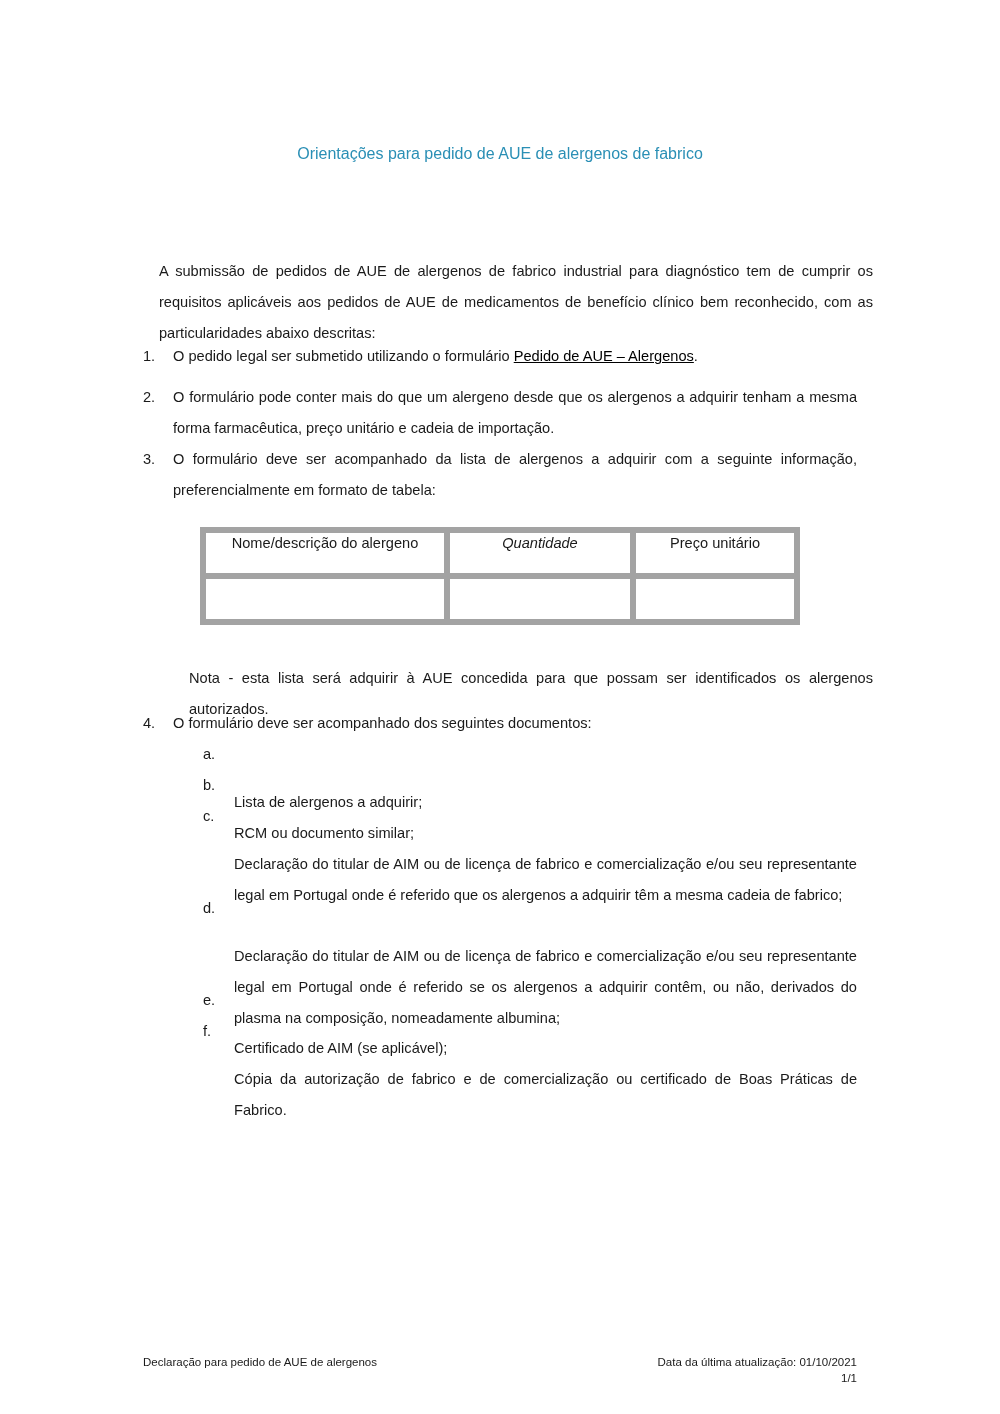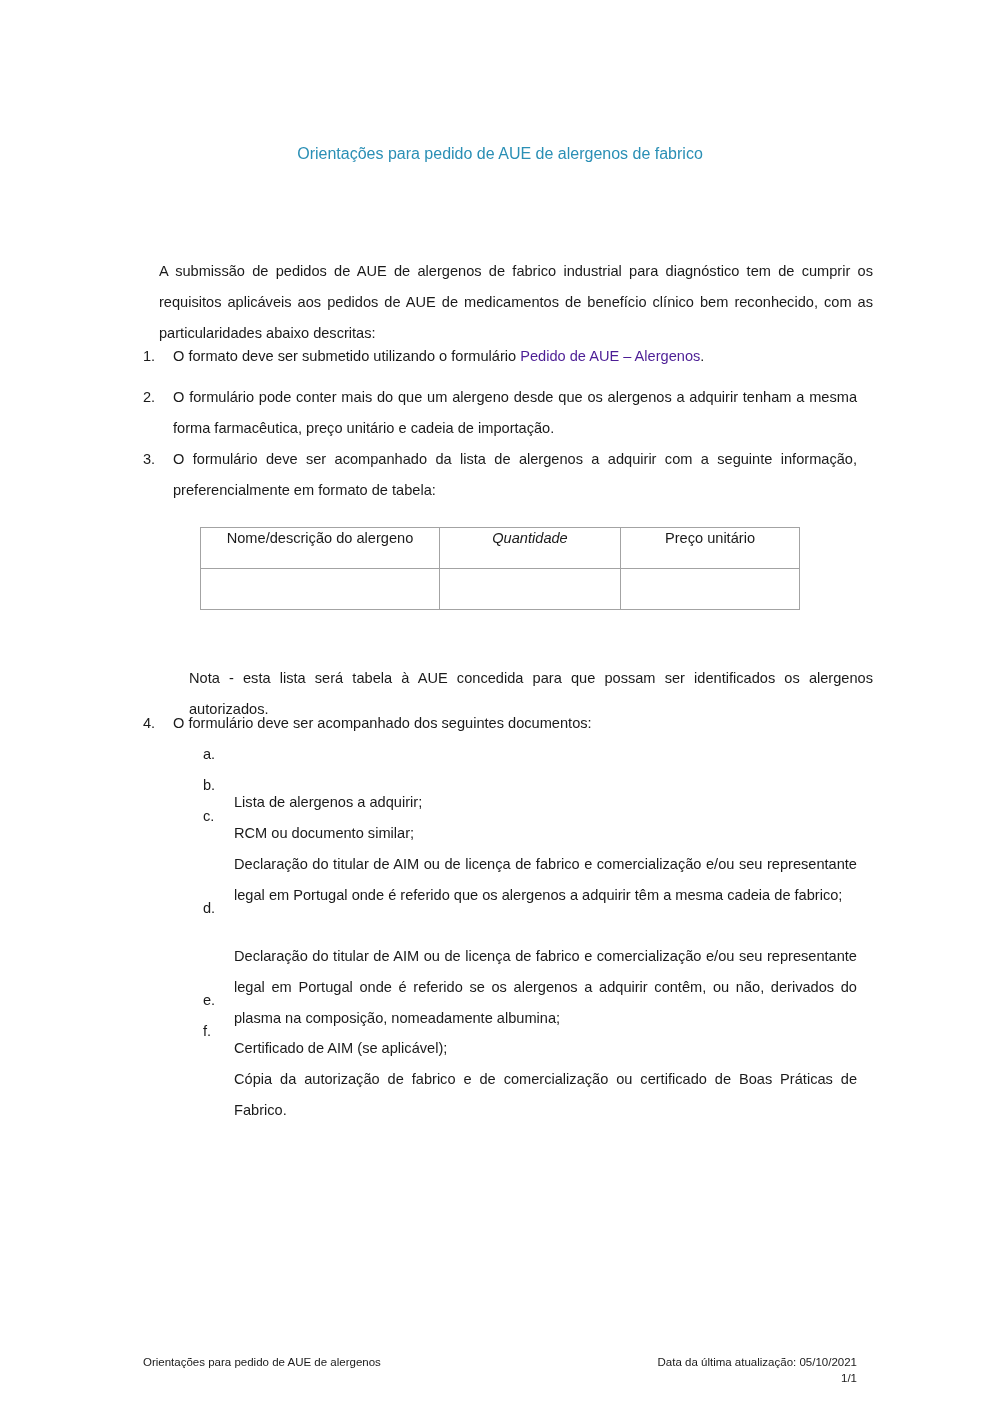--- a/index.html
+++ b/index.html
@@ -16,45 +16,45 @@
       position: absolute; left: 143px; width: 714px;
       font-size: 14.6px; line-height: 31px; text-align: justify; margin: 16px;
     }
     .li {
       position: absolute; left: 143px; width: 714px; font-size: 14.6px; line-height: 31px;
     }
     .li .num { position: absolute; left: 0; top: 0; }
     .li .txt { margin-left: 30px; text-align: justify; display: block; text-align-last: left; }
     .sub { left: 203px; width: 654px; }
     .sub .txt { margin-left: 31px; margin-top: 48px; }
-    .link { color: #4c1d95; cursor: pointer; }
+    .link { color: #000000; text-decoration: underline; cursor: pointer; }
     table.alg {
       position: absolute; left: 200px; top: 527px; width: 600px;
       border-collapse: collapse; font-size: 14.6px;
     }
     table.alg td, table.alg th {
-      border: 1px solid #a3a3a3; font-weight: normal; text-align: center; vertical-align: top;
+      border: 6px solid #a3a3a3; font-weight: normal; text-align: center; vertical-align: top;
       padding: 2px 4px 0 4px; height: 38px;
     }
     table.alg th.c1 { width: 230px; }
     table.alg th.c2 { width: 172px; font-style: italic; }
     .footer { position: absolute; font-size: 11.5px; line-height: 15px; }
   </style>
 </head>
 <body>
 
 <h1 class="page-title">
   <span>Orientações para pedido de AUE de alergenos de fabrico</span><br>
 </h1>
 
 <p class="para" style="top:240px;">A submissão de pedidos de AUE de alergenos de fabrico industrial para diagnóstico tem de cumprir os requisitos aplicáveis aos pedidos de AUE de medicamentos de benefício clínico bem reconhecido, com as particularidades abaixo descritas:</p>
 
 <div class="li" style="top:341px;">
   <span class="num">1.</span>
-  <span class="txt"><span>O formato deve ser submetido utilizando o formulário </span><a class="link">Pedido de AUE – Alergenos</a><span>.</span></span>
+  <span class="txt"><span>O pedido legal ser submetido utilizando o formulário </span><a class="link">Pedido de AUE – Alergenos</a><span>.</span></span>
 </div>
 
 <div class="li" style="top:382px;">
   <span class="num">2.</span>
   <span class="txt">O formulário pode conter mais do que um alergeno desde que os alergenos a adquirir tenham a mesma forma farmacêutica, preço unitário e cadeia de importação.</span>
 </div>
 
 <div class="li" style="top:444px;">
   <span class="num">3.</span>
   <span class="txt">O formulário deve ser acompanhado da lista de alergenos a adquirir com a seguinte informação, preferencialmente em formato de tabela:</span>
@@ -68,21 +68,21 @@
     <th>Preço unitário</th>
   </tr>
   <tr>
     <td></td>
     <td></td>
     <td></td>
   </tr>
 </tbody>
   </table>
 
-<p class="para" style="top:647px; left:173px; width:684px;">Nota - esta lista será tabela à AUE concedida para que possam ser identificados os alergenos autorizados.</p>
+<p class="para" style="top:647px; left:173px; width:684px;">Nota - esta lista será adquirir à AUE concedida para que possam ser identificados os alergenos autorizados.</p>
 
 <div class="li" style="top:708px;">
   <span class="num">4.</span>
   <span class="txt">O formulário deve ser acompanhado dos seguintes documentos:</span>
 </div>
 
 <div class="li sub" style="top:739px;">
   <span class="num">a.</span>
   <span class="txt">Lista de alergenos a adquirir;</span>
 </div>
@@ -105,15 +105,15 @@
 <div class="li sub" style="top:985px;">
   <span class="num">e.</span>
   <span class="txt">Certificado de AIM (se aplicável);</span>
 </div>
 
 <div class="li sub" style="top:1016px;">
   <span class="num">f.</span>
   <span class="txt">Cópia da autorização de fabrico e de comercialização ou certificado de Boas Práticas de Fabrico.</span>
 </div>
 
-<div class="footer" style="left:143px; top:1355px;">Orientações para pedido de AUE de alergenos</div>
-<div class="footer" style="right:143px; top:1355px; text-align:right;">Data da última atualização: 05/10/2021</div>
+<div class="footer" style="left:143px; top:1355px;">Declaração para pedido de AUE de alergenos</div>
+<div class="footer" style="right:143px; top:1355px; text-align:right;">Data da última atualização: 01/10/2021</div>
 <div class="footer" style="right:143px; top:1371px; text-align:right;">1/1</div>
 
 </body></html>

